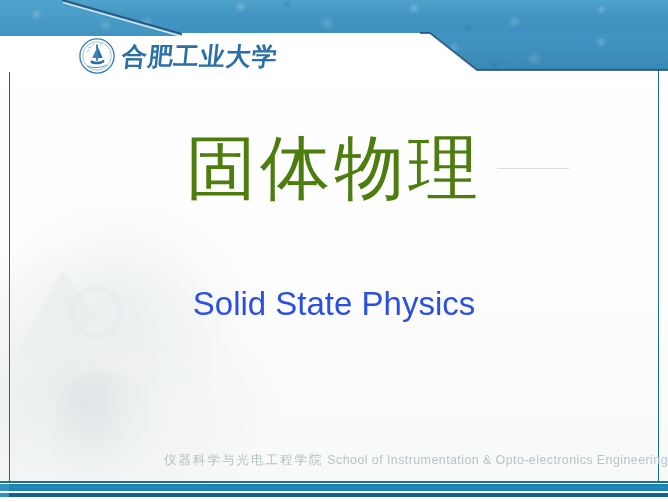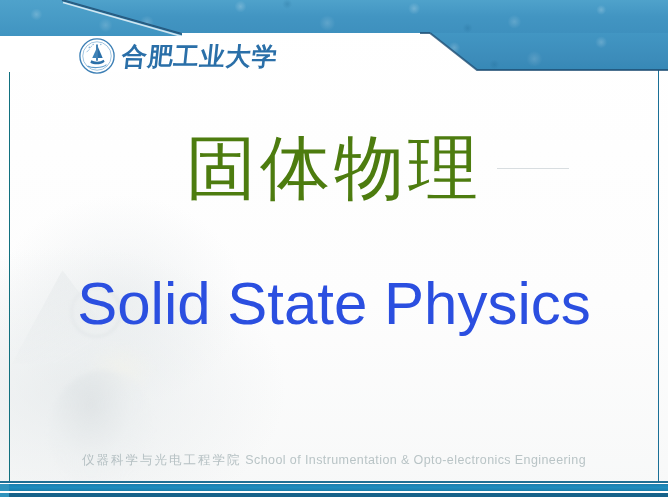--- a/index.html
+++ b/index.html
@@ -179,33 +179,33 @@
     left: 497px; top: 168px;
     width: 72px; height: 1px;
     background: #d8dde0;
   }
   .title-en {
     position: absolute;
     left: 0; top: 274px;
     width: 668px;
     text-align: center;
     font-family: "Liberation Sans", "DejaVu Sans", sans-serif;
-    font-size: 60px;
+    font-size: 33px;
     font-weight: 400;
     color: #2b4fe0;
     letter-spacing: 0px;
     line-height: 60px;
   }
 
   
   .footer {
     position: absolute;
     left: 0; top: 452px;
     width: 668px;
-    text-align: center;
+    text-align: right;
     font-family: "Liberation Sans", "DejaVu Sans", sans-serif;
     font-size: 12.5px;
     color: #b9c4c6;
     letter-spacing: 0.4px;
     white-space: nowrap;
   }
   .footer .cn {
     font-family: "DejaVu Sans", "Liberation Sans", sans-serif;
     letter-spacing: 2px;
     color: #b5c0c3;

